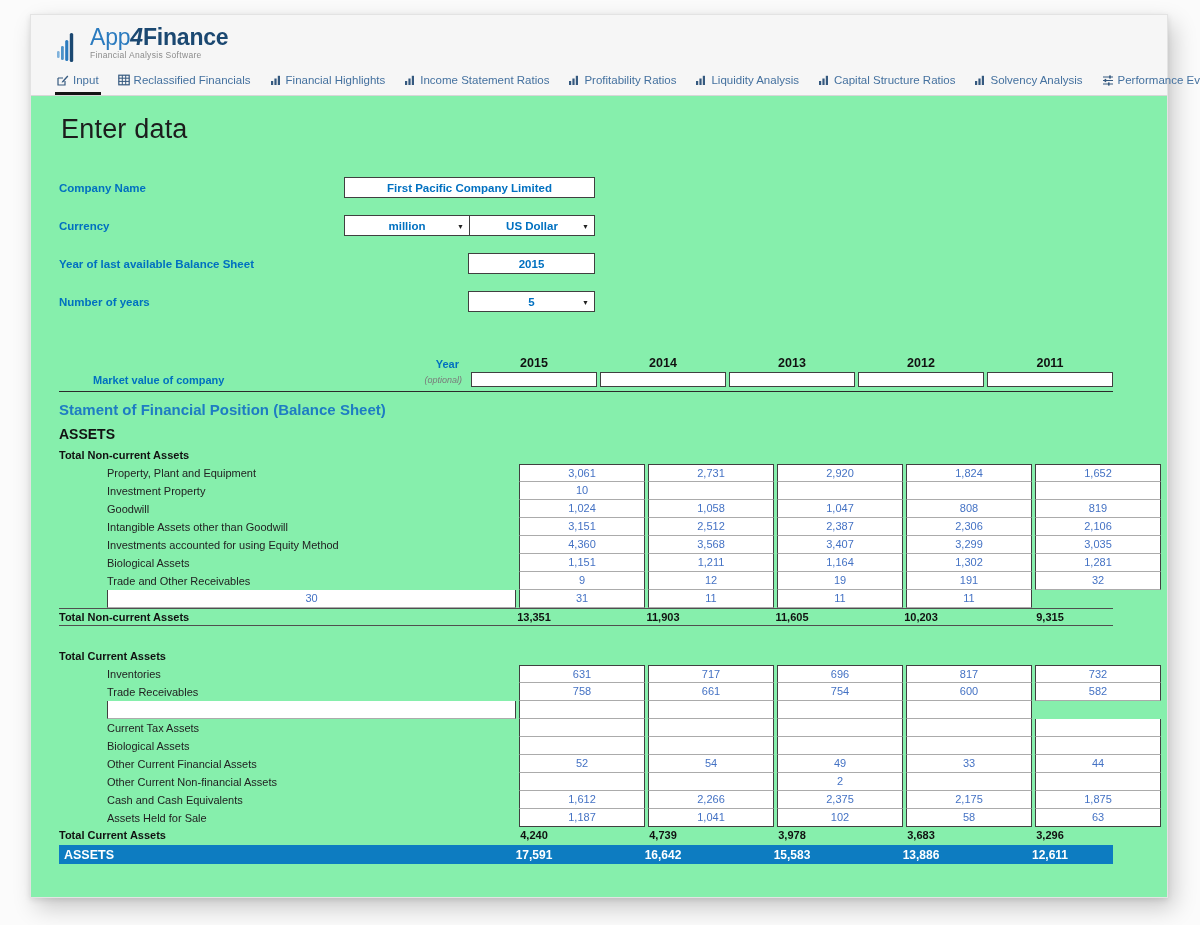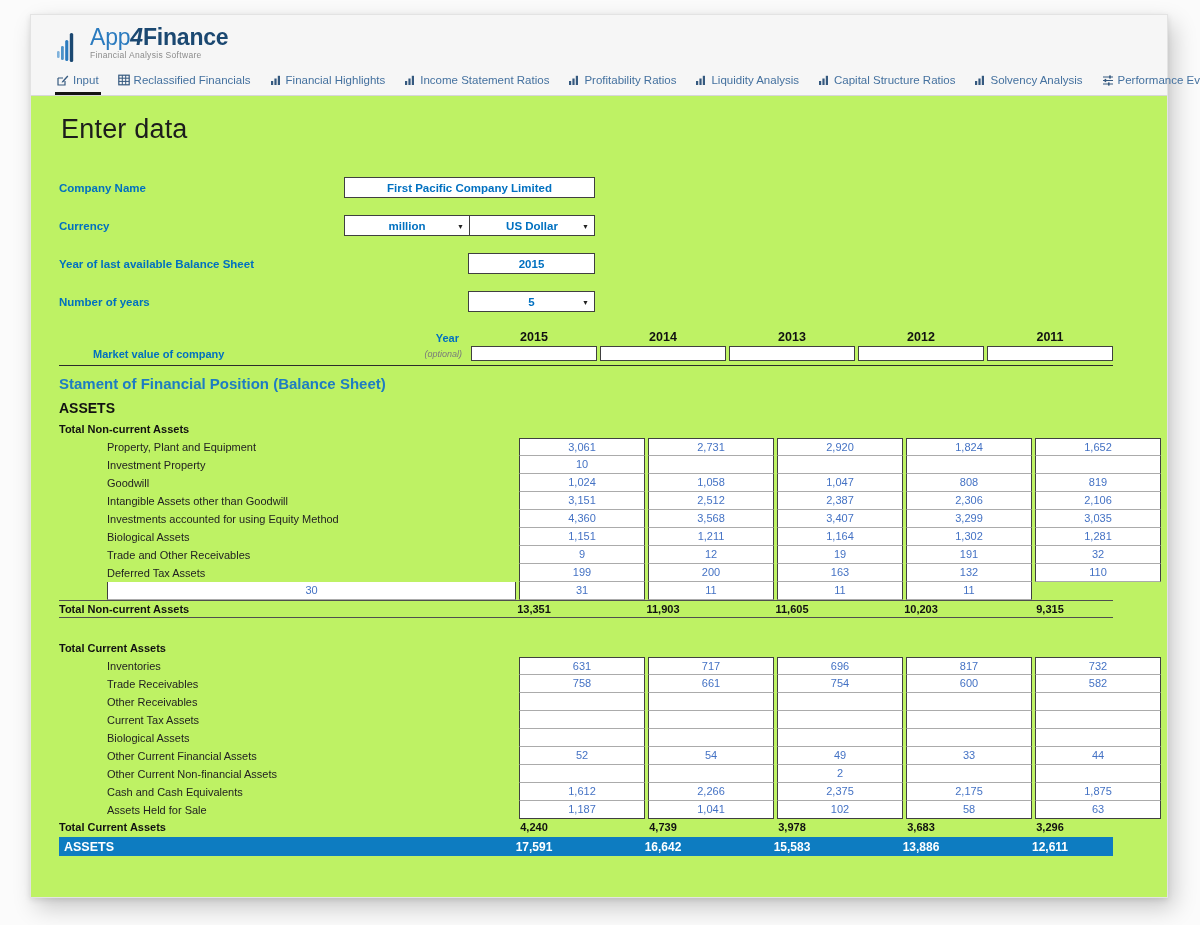--- a/index.html
+++ b/index.html
@@ -7,21 +7,21 @@
   body {
     font-family: "Liberation Sans", sans-serif;
     background: #fbfbfb;
     position: relative;
     overflow: hidden;
   }
   .sheet {
     position: absolute;
     left: 30px; top: 14px;
     width: 1138px; height: 884px;
-    background: #bef264;
+    background: #86efac;
     border: 1px solid #e3e3e3;
     box-shadow: 6px 10px 22px rgba(0,0,0,0.20), 0 2px 6px rgba(0,0,0,0.10);
   }
   
   .appbar { background:#f6f6f6; border-bottom:1px solid #d7d7d7; }
   .logo-row { display:flex; align-items:flex-start; gap:7px; padding:10px 26px 2px 26px; }
   .logo-icon { margin-top:4px; }
   .logo-line { font-size:23px; line-height:24px; letter-spacing:-0.2px; }
   .logo-app   { color:var(--logo-light); font-weight:400; }
   .logo-four  { color:var(--logo-dark);  font-weight:700; font-style:italic; }
@@ -47,21 +47,21 @@
   input.tbox { text-align:center; outline:none; padding:0; font-family:inherit; }
   .w-wide { width:251px; }
   .w-col  { width:127px; }
   .w-half1 { width:126px; }
   .w-half2 { width:125px; border-left:none; }
   .offset-col { margin-left:124px; }
   .dd-arrow { position:absolute; right:5px; top:50%; transform:translateY(-50%);
               font-size:7px; color:#222; font-weight:400; }
   
   .grid-row { display:grid; grid-template-columns:409px repeat(5,126px); column-gap:3px; align-items:center; }
-  .years-row { margin-top:18px; }
+  .years-row { margin-top:44px; }
   .year-label { font-size:11px; font-weight:700; color:var(--accent-blue); text-align:right; padding-right:9px; align-self:end; }
   .year-cell { font-size:12.5px; font-weight:700; color:#111; text-align:center; }
   .mv-row { padding:2px 0 4px 0; border-bottom:1.5px solid #2b2b2b; width:1054px; }
   .mv-label-cell { display:flex; justify-content:space-between; align-items:center; padding-right:6px; }
   .mv-label { font-size:11px; font-weight:700; color:var(--accent-blue);padding-left:34px; }
   .mv-note { font-size:9px; font-style:italic; color:#7a7a7a; }
   .mv-box { height:15px; border:1.5px solid #404040; background:#fff; }
   .bs-title { font-size:15px; font-weight:700; color:var(--heading-blue); margin:9px 0 8px 0; }
   .assets-title { font-size:14px; font-weight:700; color:#111; margin:2px 0 7px 0; }
   .sec-heading { font-size:11px; font-weight:700; color:#111; margin-bottom:3px; }
@@ -305,28 +305,20 @@
         </div>
         <div class="grid-row box-row">
           <div class="row-label">Trade and Other Receivables</div>
           <div class="cell">9</div>
           <div class="cell">12</div>
           <div class="cell">19</div>
           <div class="cell">191</div>
           <div class="cell">32</div>
         </div>
         <div class="grid-row box-row">
-          <div class="row-label">Deferred Tax Assets</div>
-          <div class="cell">199</div>
-          <div class="cell">200</div>
-          <div class="cell">163</div>
-          <div class="cell">132</div>
-          <div class="cell">110</div>
-        </div>
-        <div class="grid-row box-row">
           <div class="cell">30</div>
           <div class="cell">31</div>
           <div class="cell">11</div>
           <div class="cell">11</div>
           <div class="cell">11</div>
         </div>
       </div>
     <div class="grid-row total-row" id="nc-total">
       <div class="total-label">Total Non-current Assets</div>
     <div class="total-cell">13,351</div>
@@ -350,21 +342,20 @@
         </div>
         <div class="grid-row box-row">
           <div class="row-label">Trade Receivables</div>
           <div class="cell">758</div>
           <div class="cell">661</div>
           <div class="cell">754</div>
           <div class="cell">600</div>
           <div class="cell">582</div>
         </div>
         <div class="grid-row box-row">
-          <div class="row-label">Other Receivables</div>
           <div class="cell"></div>
           <div class="cell"></div>
           <div class="cell"></div>
           <div class="cell"></div>
           <div class="cell"></div>
         </div>
         <div class="grid-row box-row">
           <div class="row-label">Current Tax Assets</div>
           <div class="cell"></div>
           <div class="cell"></div>

